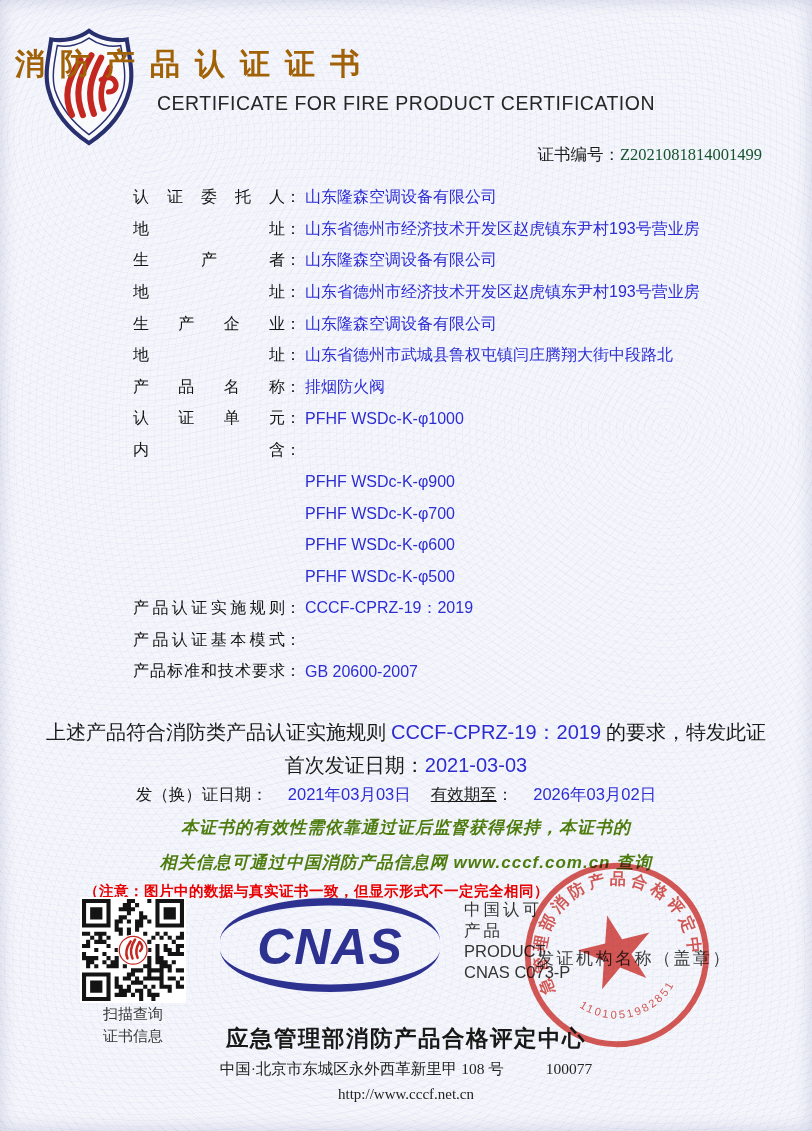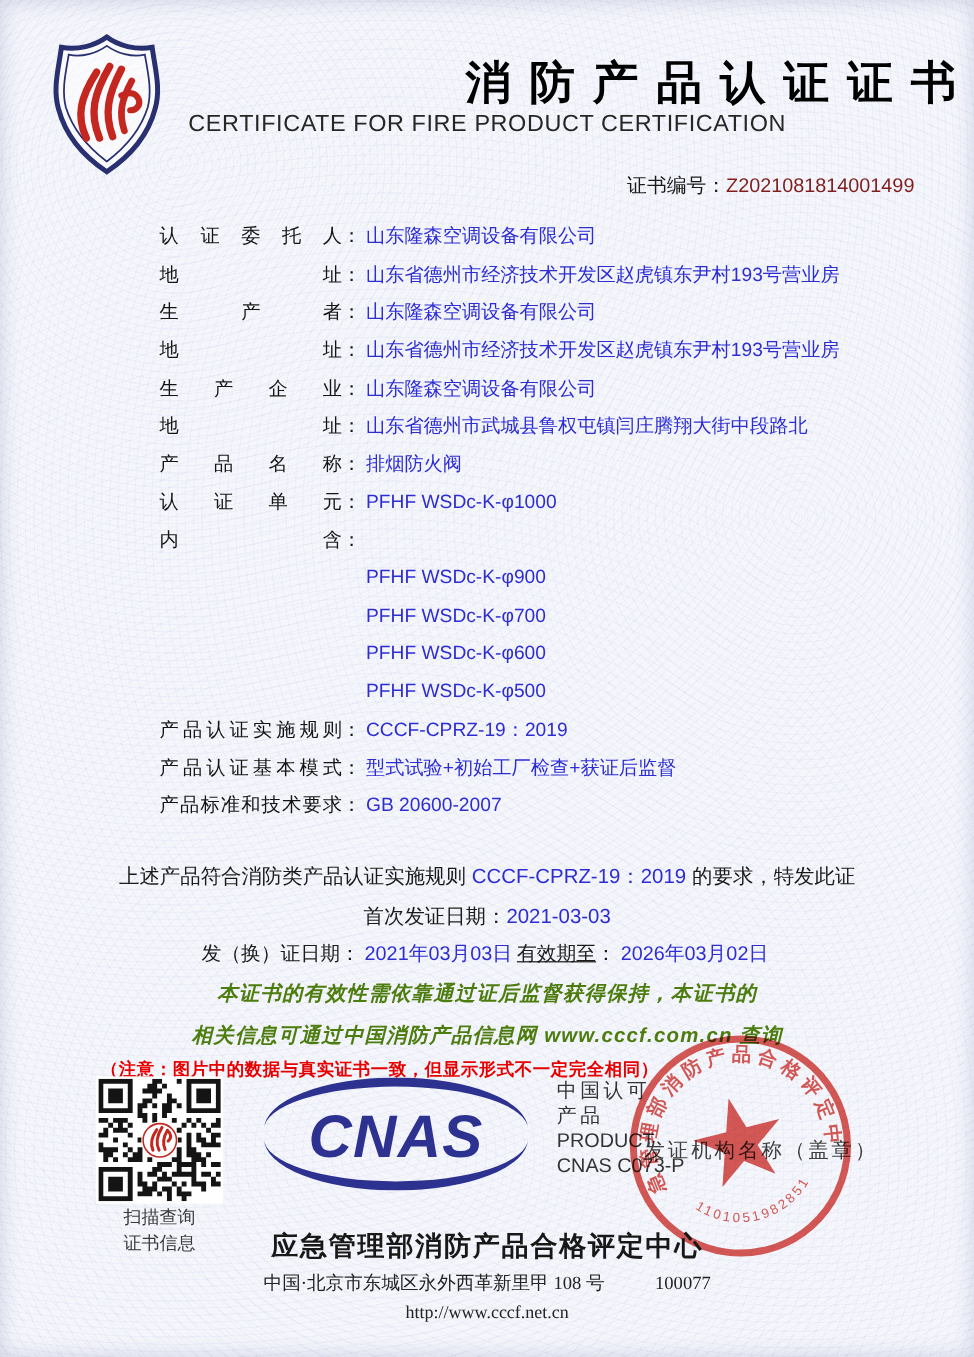--- a/index.html
+++ b/index.html
@@ -10,42 +10,42 @@
     background-image:
       repeating-radial-gradient(circle at 18% 12%, rgba(110,130,205,.055) 0 1px, rgba(0,0,0,0) 1px 6px),
       repeating-radial-gradient(circle at 82% 38%, rgba(110,130,205,.05) 0 1px, rgba(0,0,0,0) 1px 7px),
       repeating-radial-gradient(circle at 40% 85%, rgba(110,130,205,.05) 0 1px, rgba(0,0,0,0) 1px 8px);
     box-shadow:inset 0 0 18px rgba(45,55,125,.20);
     color:#1a1a1a;
   }
   .abs{position:absolute;}
   
   .logo{left:28px;top:24px;width:122px;height:126px;}
-  .title{left:0;top:44px;width:100%;text-align:right;font-size:38px;font-weight:bold;
-         letter-spacing:15px;text-indent:15px;color:#000000;}
+  .title{left:0;top:44px;width:100%;text-align:left;font-size:30px;font-weight:bold;
+         letter-spacing:15px;text-indent:15px;color:#a16207;}
   .subtitle{left:0;top:92px;width:100%;text-align:center;font-size:19.5px;font-weight:500;
             color:#262626;letter-spacing:.5px;}
   .certno{right:50px;top:144px;font-size:16.5px;}
-  .certno .num{color:#7f1d1d;}
+  .certno .num{color:#14532d;font-family:Liberation Serif, serif;}
   
   .fields{left:133px;top:182px;width:640px;}
   .row{height:31.6px;display:flex;align-items:center;font-size:16px;white-space:nowrap;}
   .flabel{display:inline-block;width:152px;text-align:justify;text-align-last:justify;
           text-justify:inter-character;color:#141414;}
   .colon{display:inline-block;width:20px;color:#141414;}
   .row.nolabel .colon{visibility:hidden;}
   .fvalue{color:#2d2dd2;}
   
-  .cline{left:0;width:100%;text-align:center;font-size:17px;white-space:nowrap;}
+  .cline{left:0;width:100%;text-align:center;font-size:20px;white-space:nowrap;}
   .cline .blue{color:#2d2dd2;}
   .cline .gap{margin:0 5px;}
   .compliance{top:719px;}
   .firstissue{top:752px;}
   .issue{top:784px;font-size:16.5px;}
-  .issue .blue{margin:0 4px;}
+  .issue .blue{margin:0 20px;}
   .issue .lab2{margin-left:0;text-decoration:underline;}
   .statement1{left:0;top:816px;width:100%;text-align:center;font-size:17px;font-weight:bold;
               color:#4d7c0f;letter-spacing:1px;white-space:nowrap;font-style:italic;}
   .statement2{top:851px;}
   .notice{left:84px;top:882px;font-size:14.5px;font-weight:bold;color:#e80000;letter-spacing:.5px;}
   
   .qr{left:80px;top:897px;width:106px;height:106px;background:#fff;padding:2px;box-sizing:border-box;}
   .qrcap{left:72px;width:122px;text-align:center;font-size:15px;color:#3a3a3a;}
   .qrcap1{top:1005px;} .qrcap2{top:1027px;}
   .cnaslogo{left:204px;top:898px;width:252px;height:94px;}
@@ -153,21 +153,20 @@
       <span class="fvalue">PFHF WSDc-K-φ500</span>
     </div>
   <div class="row">
       <span class="flabel">产品认证实施规则</span>
       <span class="colon">：</span>
       <span class="fvalue">CCCF-CPRZ-19：2019</span>
     </div>
   <div class="row">
       <span class="flabel">产品认证基本模式</span>
       <span class="colon">：</span>
-      <span class="fvalue">型式试验+初始工厂检查+获证后监督</span>
     </div>
   <div class="row">
       <span class="flabel">产品标准和技术要求</span>
       <span class="colon">：</span>
       <span class="fvalue">GB 20600-2007</span>
     </div>
 </div>
 
 <div class="abs cline compliance">
   <span>上述产品符合消防类产品认证实施规则</span><span class="blue gap">CCCF-CPRZ-19：2019</span><span>的要求，特发此证</span>

